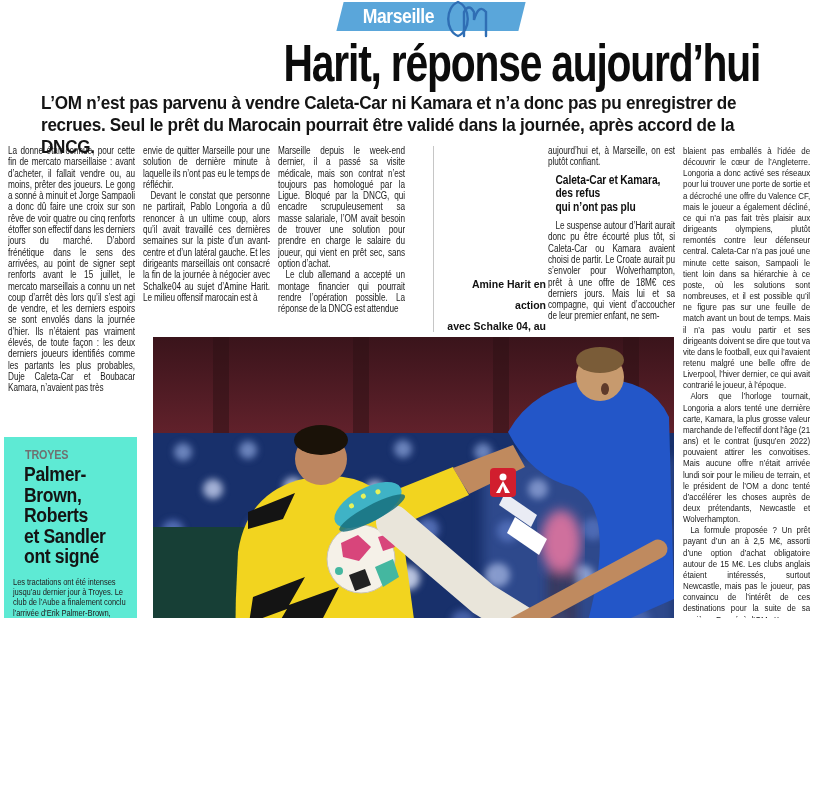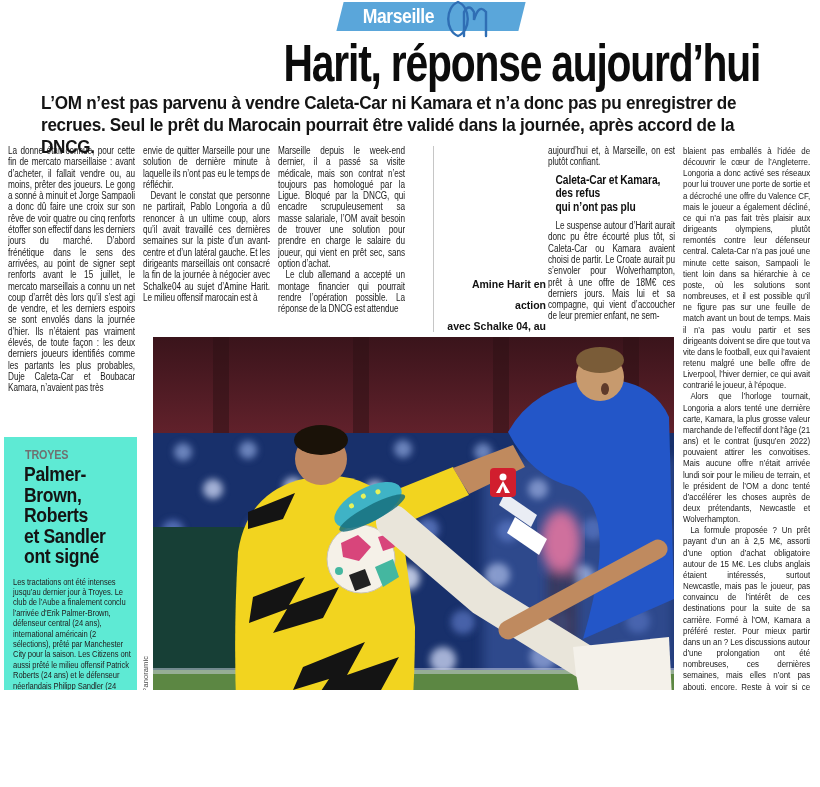--- a/index.html
+++ b/index.html
@@ -1,16 +1,16 @@
 <!DOCTYPE html>
 <html><head>
 <meta charset="utf-8">
 <style>
   html,body{margin:0;padding:0;background:#fff;}
-  #page{position:relative;width:820px;height:690px;background:#fff;overflow:hidden;
+  #page{position:relative;width:820px;height:618px;background:#fff;overflow:hidden;
         font-family:"Liberation Sans",sans-serif;color:#1b1b1b;}
   
   .band{position:absolute;left:340px;top:2px;width:182px;height:29px;
         background:#5aa6da;transform:skewX(-14deg);}
   .band-label{position:absolute;left:350px;top:3px;width:110px;height:27px;
         color:#fff;font-weight:bold;font-size:20px;line-height:27px;text-align:center;
         transform:scaleX(.88);transform-origin:0 50%;letter-spacing:-.5px;}
   .crest{position:absolute;left:438px;top:0px;}
   .headline{position:absolute;left:0;top:34px;width:820px;text-align:right;}
   .headline span{display:inline-block;transform:scaleX(.8);transform-origin:center;

